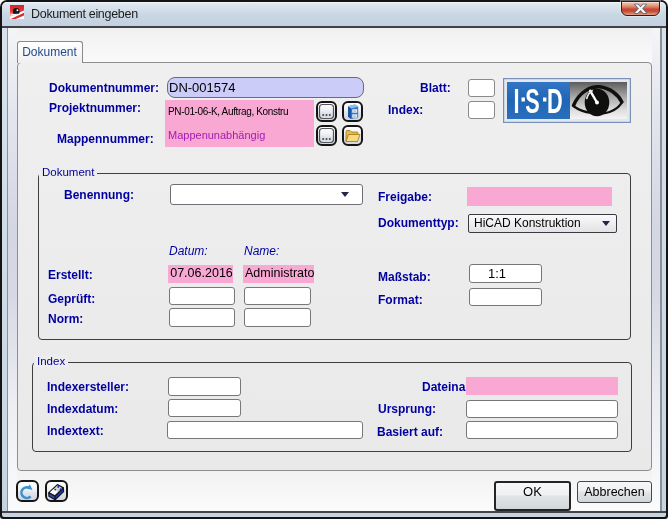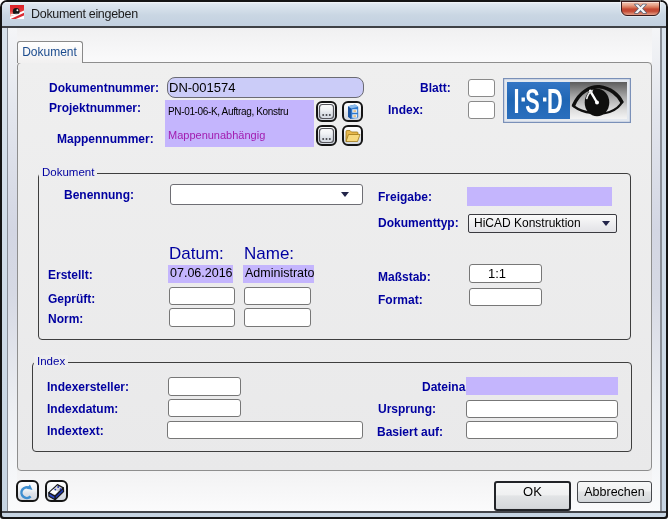--- a/index.html
+++ b/index.html
@@ -12,23 +12,23 @@
   #client{position:absolute;left:8px;top:28px;width:652px;height:483px;background:#f0f0f0;}
   #closebtn{position:absolute;left:621px;top:1px;width:39px;height:15px;border-radius:0 0 6px 6px;border:1px solid #38191a;box-sizing:border-box;background:linear-gradient(180deg,#f4c6b4 0%,#e29a82 18%,#d05c40 46%,#bezz 0);background:linear-gradient(180deg,#f2c0ac 0%,#e8a78f 22%,#d4694c 46%,#c24733 54%,#c54d37 72%,#d9836b 90%,#e29e89 100%);box-shadow:inset 0 1px 0 rgba(255,255,255,.5), 0 0 0 1px rgba(255,255,255,.4);}
   .strip{position:absolute;}
   #stripL{left:8px;top:28px;width:8.5px;height:483px;background:linear-gradient(180deg,#f4f5f7 0%,#e4e7ee 16%,#d3d6e3 42%,#d6d9e4 55%,#eceef2 78%,#fafbfc 100%);}
   #stripR{left:651.5px;top:28px;width:8.5px;height:483px;background:linear-gradient(180deg,#f4f5f7 0%,#e4e7ee 16%,#d3d6e3 42%,#d6d9e4 55%,#eceef2 78%,#fafbfc 100%);}
   #stripT{left:16.5px;top:28px;width:635px;height:34px;background:linear-gradient(180deg,#f0f0f1,#fafafb);}
   #stripB{left:16.5px;top:471px;width:635px;height:40px;background:linear-gradient(180deg,#f2f2f3,#fbfbfc);}
   #tabpage{position:absolute;left:16.5px;top:62px;width:635px;height:409px;box-sizing:border-box;border:1px solid #8e8e8e;border-radius:4px;background:linear-gradient(180deg,#efefef,#e9e9ea);}
   #tab{position:absolute;left:16.5px;top:41px;width:66px;height:22px;box-sizing:border-box;border:1px solid #898989;border-bottom:none;border-radius:3px 3px 0 0;background:linear-gradient(180deg,#ffffff,#f1f0f0);z-index:5;color:#1c4c8e;font-size:12px;text-align:center;line-height:21px;}
   .lbl{position:absolute;font-weight:bold;font-size:12px;color:#0000a0;white-space:nowrap;}
-  .lblr{position:absolute;font-size:17px;color:#0000a0;white-space:nowrap;}
+  .lblr{position:absolute;font-size:12px;color:#0000a0;white-space:nowrap;font-style:italic;}
   .field{position:absolute;box-sizing:border-box;background:#fff;border:1px solid #777;border-radius:3px;}
-  .flat{position:absolute;background:#c4b5fd;}
+  .flat{position:absolute;background:#f9a8d4;text-align:center;}
   .ftext{font-size:13px;color:#000;white-space:nowrap;overflow:hidden;}
   .groupbox{position:absolute;box-sizing:border-box;border:1.5px solid #3e3e3e;border-radius:4px;}
   .gcap{position:absolute;font-size:11.5px;color:#0000a0;background:#ededee;padding:0 3px;z-index:2;}
   .btn22{position:absolute;width:21px;height:21px;box-sizing:border-box;border:2px solid #151515;border-radius:6px;background:linear-gradient(180deg,#ffffff 0%,#f0f2f5 40%,#dfe3e9 60%,#d4d9e1 100%);}
   .combo{position:absolute;box-sizing:border-box;background:#fff;border:1px solid #6e6e74;border-radius:3px;}
   .arrow{position:absolute;width:0;height:0;border-left:4.5px solid transparent;border-right:4.5px solid transparent;border-top:5px solid #23254a;}
   .pushbtn{position:absolute;box-sizing:border-box;border-radius:3px;background:linear-gradient(180deg,#f7f8f8 0%,#eff0f1 45%,#e2e4e6 50%,#d5d8db 95%,#cdd0d4 100%);font-size:13px;color:#000;text-align:center;}
   .iconbtn{position:absolute;width:23px;height:22px;box-sizing:border-box;border:2px solid #151515;border-radius:6px;background:linear-gradient(180deg,#ffffff 0%,#eef1f4 45%,#dde1e8 65%,#d2d7df 100%);}
 </style></head>
 <body>

